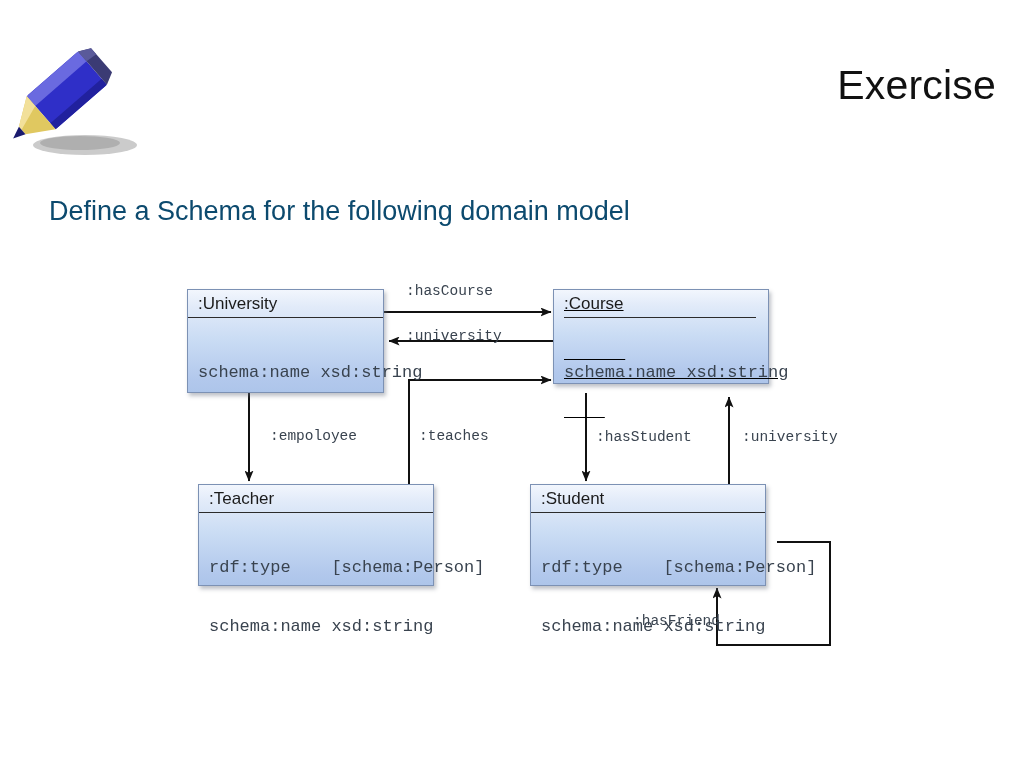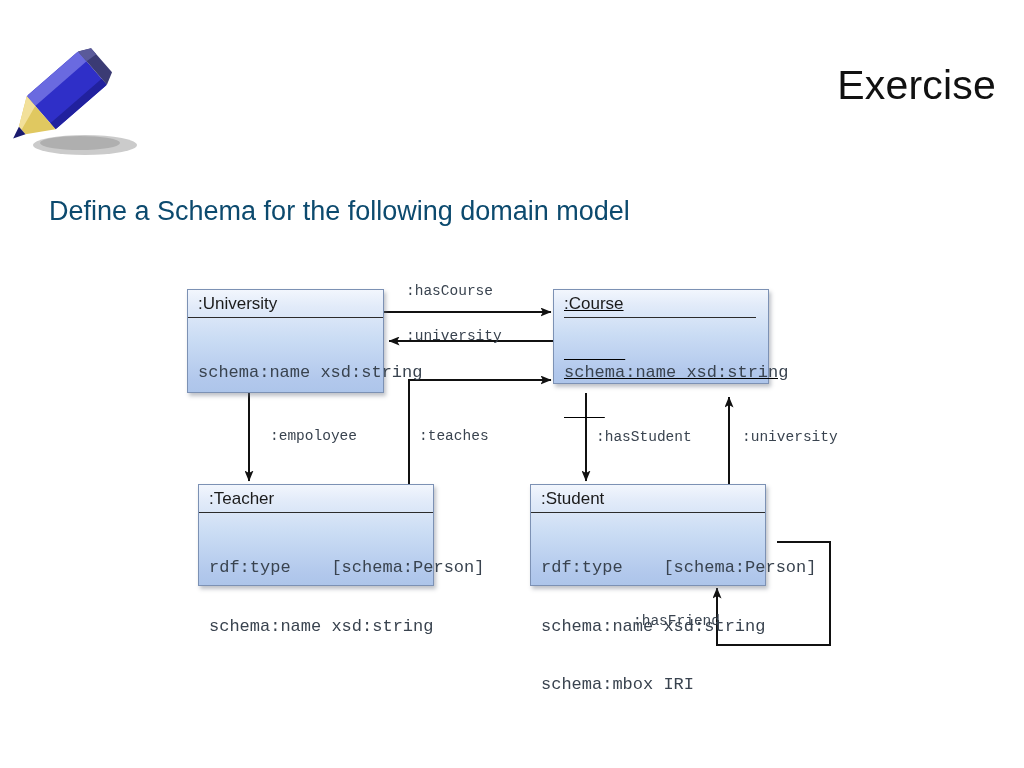--- a/index.html
+++ b/index.html
@@ -124,21 +124,20 @@
       <div class="row">schema:name xsd:string</div>
     </div>
   </div>
 
   <div class="uml" id="box-student" style="left:530px;top:484px;width:236px;height:102px;">
     <div class="utitle">:Student</div>
     <div class="urule"></div>
     <div class="ubody">
       <div class="row">rdf:type    [schema:Person]</div>
       <div class="row">schema:name xsd:string</div>
-      <div class="row">schema:mbox IRI</div>
     </div>
   </div>
 
   <div class="elabel" style="left:406px;top:283px;">:hasCourse</div>
   <div class="elabel" style="left:406px;top:328px;">:university</div>
   <div class="elabel" style="left:419px;top:428px;">:teaches</div>
   <div class="elabel" style="left:270px;top:428px;">:empoloyee</div>
   <div class="elabel" style="left:596px;top:429px;">:hasStudent</div>
   <div class="elabel" style="left:742px;top:429px;">:university</div>
   <div class="elabel" style="left:633px;top:613px;text-align:center;">:hasFriend</div>

